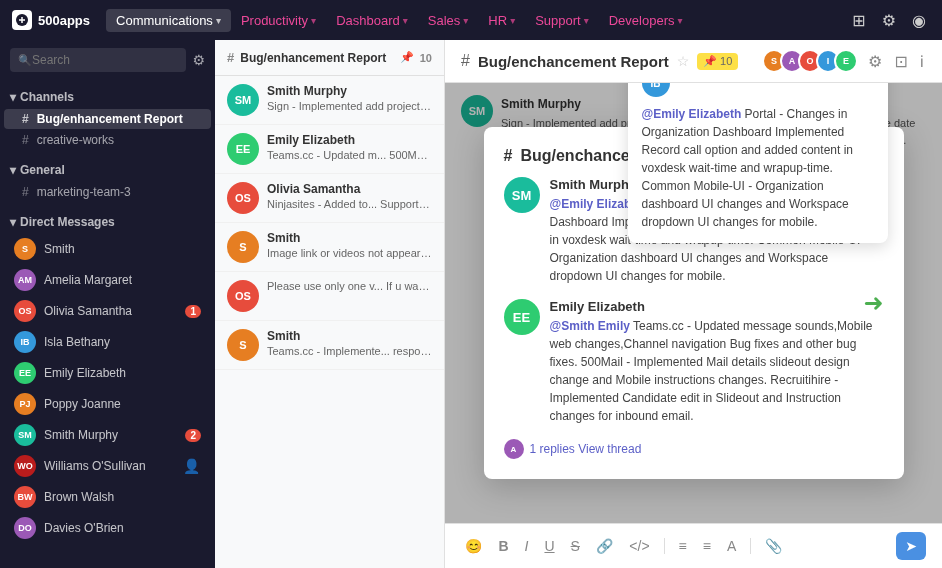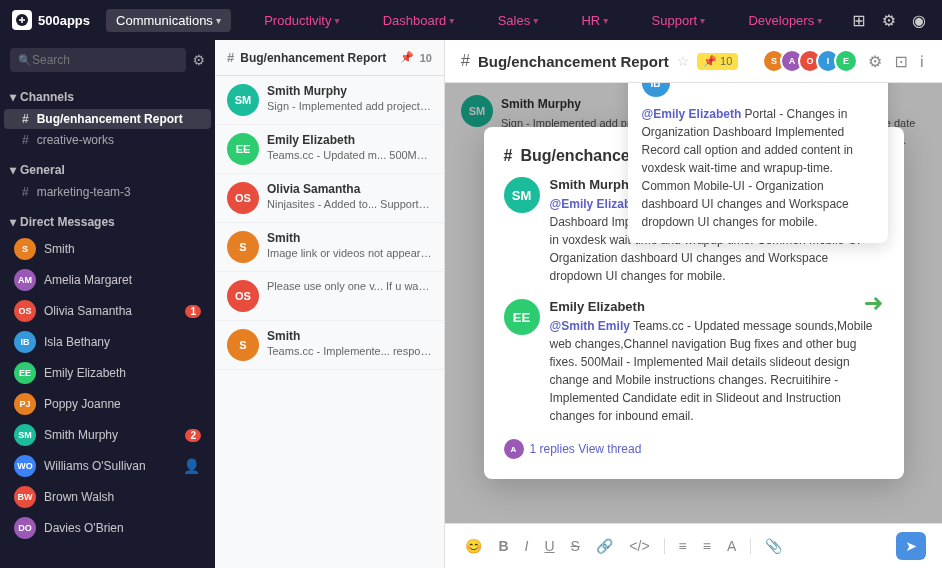--- a/index.html
+++ b/index.html
@@ -3,21 +3,21 @@
   <meta charset="utf-8">
   <style>
     * { box-sizing: border-box; margin: 0; padding: 0; }
     body { font-family: -apple-system, BlinkMacSystemFont, 'Segoe UI', sans-serif; font-size: 13px; background: #fff; overflow: hidden; width: 942px; height: 568px; display: flex; flex-direction: column; }
 
     
     .top-nav { height: 40px; background: #1a1a2e; display: flex; align-items: center; padding: 0 12px; gap: 16px; flex-shrink: 0; }
     .nav-logo { display: flex; align-items: center; gap: 6px; color: #fff; font-weight: 600; font-size: 13px; }
     .nav-logo-icon { width: 20px; height: 20px; background: #fff; border-radius: 4px; display: flex; align-items: center; justify-content: center; }
     .nav-logo-icon svg { width: 14px; height: 14px; }
-    .nav-menu { display: flex; flex: 1; justify-content: space-between; }
+    .nav-menu { display: flex; flex: 1; }
     .nav-item { color: #ec4899; padding: 4px 10px; border-radius: 4px; font-size: 13px; cursor: pointer; display: flex; align-items: center; gap: 3px; }
     .nav-item.active { background: rgba(255,255,255,0.15); color: #fff; }
     .nav-item .chevron { font-size: 10px; opacity: 0.7; }
     .nav-right { display: flex; gap: 8px; align-items: center; }
     .nav-icon-btn { color: #ccc; cursor: pointer; padding: 4px; font-size: 16px; }
 
     
     .main { display: flex; flex: 1; overflow: hidden; }
 
     
@@ -218,21 +218,21 @@
       <div class="dm-item">
         <div class="dm-avatar" style="background:#e67e22;">PJ</div>
         <span>Poppy Joanne</span>
       </div>
       <div class="dm-item">
         <div class="dm-avatar" style="background:#1abc9c;">SM</div>
         <span>Smith Murphy</span>
         <span class="dm-badge">2</span>
       </div>
       <div class="dm-item">
-        <div class="dm-avatar" style="background:#3b82f6;">WO</div>
+        <div class="dm-avatar" style="background:#b91c1c;">WO</div>
         <span>Williams O'Sullivan</span>
         <span class="dm-icon-badge">👤</span>
       </div>
       <div class="dm-item">
         <div class="dm-avatar" style="background:#e74c3c;">BW</div>
         <span>Brown Walsh</span>
       </div>
       <div class="dm-item">
         <div class="dm-avatar" style="background:#9b59b6;">DO</div>
         <span>Davies O'Brien</span>

